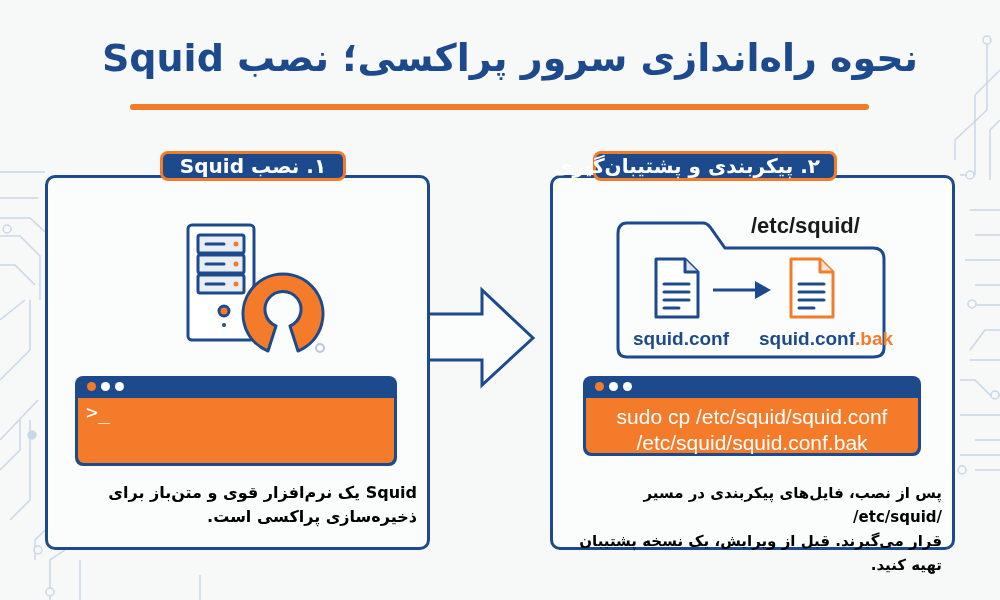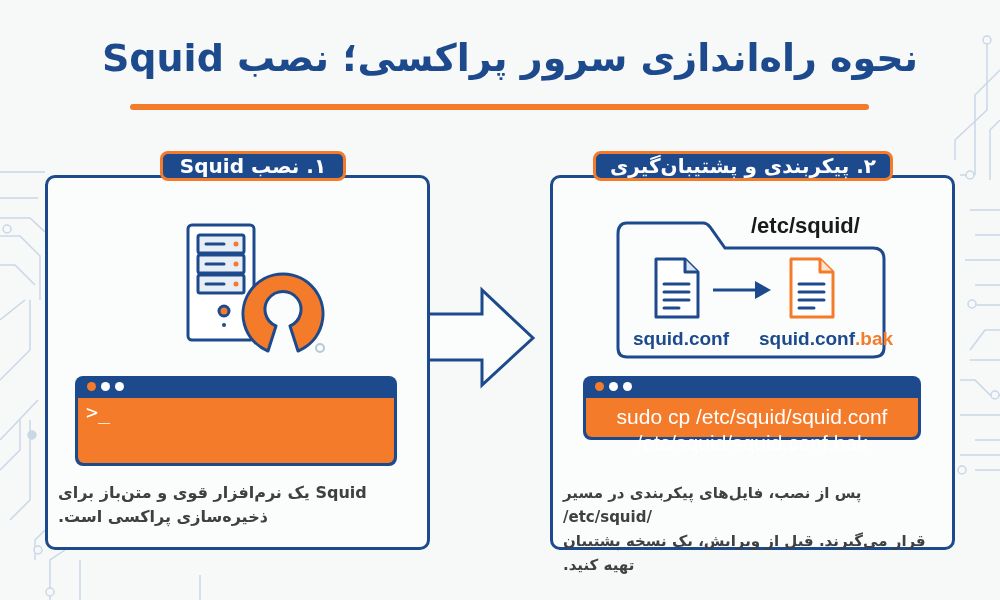--- a/index.html
+++ b/index.html
@@ -38,51 +38,51 @@
     position: absolute; top: -27px;
     background: #1d4a8c;
     border: 3px solid #f37b2a;
     border-radius: 8px;
     color: #fff; font-weight: bold; font-size: 20px;
     padding: 0 14px;
     white-space: nowrap;
     direction: rtl;
   }
   .panel.left .badge { left: 112px; width: 186px; text-align: center; }
-  .panel.right .badge { left: 40px; width: 300px; text-align: center; }
+  .panel.right .badge { left: 40px; width: 244px; text-align: center; }
 
   .terminal {
     position: absolute;
     background: #1d4a8c;
     border-radius: 8px;
     padding: 22px 3px 3px 3px;
   }
   .terminal .dots { position: absolute; left: 12px; top: 6px; display: flex; gap: 5px; }
   .terminal .dot { width: 9px; height: 9px; border-radius: 50%; background: #fff; }
   .terminal .dot.o { background: #f37b2a; }
   .terminal .screen {
     background: #f37b2a;
     border-radius: 0 0 6px 6px;
     height: 100%;
     color: #fff;
     font-family: "Liberation Sans", sans-serif;
     text-align: center;
     position: relative;
   }
   .panel.left .terminal { left: 27px; top: 198px; width: 322px; height: 90px; }
-  .panel.right .terminal { left: 30px; top: 198px; width: 338px; height: 64px; }
+  .panel.right .terminal { left: 30px; top: 198px; width: 338px; height: 80px; }
   .panel.left .screen { font-size: 24px; padding-top: 24px; }
   .prompt { position: absolute; left: 8px; top: 2px; font-size: 20px; font-family: "DejaVu Sans Mono", monospace; }
   .panel.right .screen { font-size: 21px; line-height: 26px; padding-top: 6px; }
 
   .desc {
     position: absolute; left: 10px; right: 10px;
-    text-align: left; direction: rtl;
+    text-align: right; direction: rtl;
     font-size: 16px; line-height: 24px; font-weight: bold;
-    color: #404040;
+    color: #000000;
   }
   .panel.left .desc { top: 303px; }
   .panel.right .desc { top: 303px; font-size: 15px; }
 
   .folder-path {
     position: absolute; left: 198px; top: 35px;
     font-family: "Liberation Sans", sans-serif; font-weight: bold;
     font-size: 22px; color: #1a1a1a; text-align: center;
   }
   .file-label {

